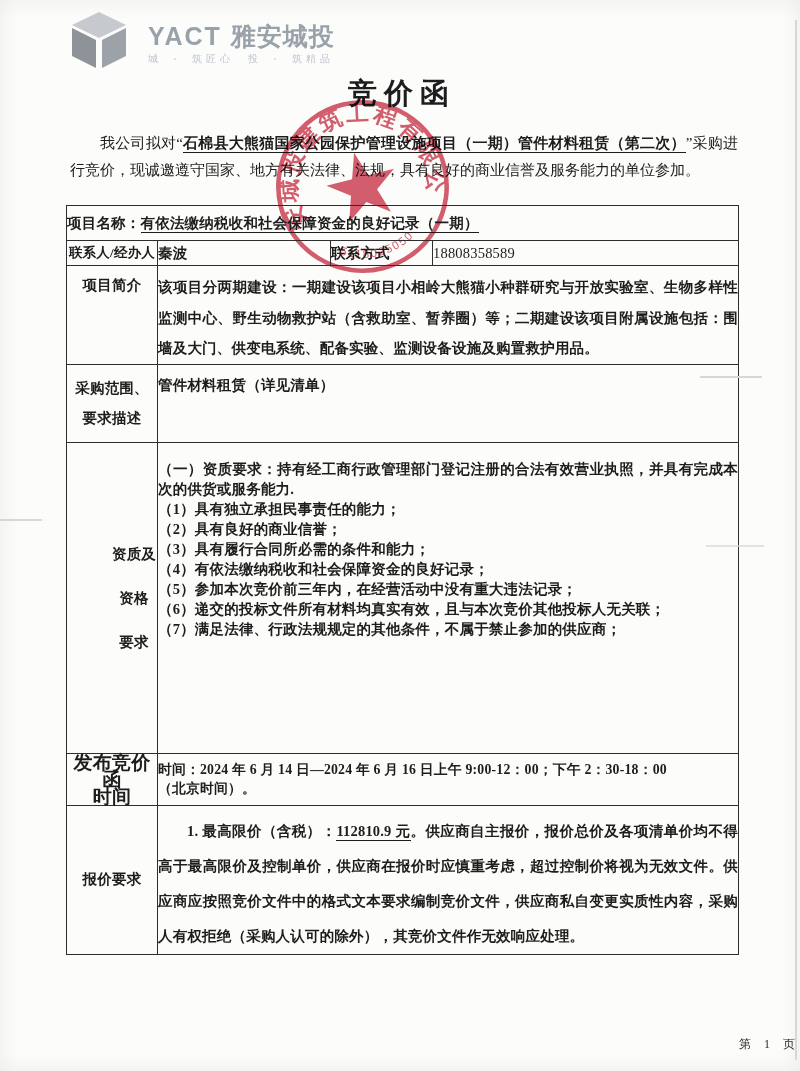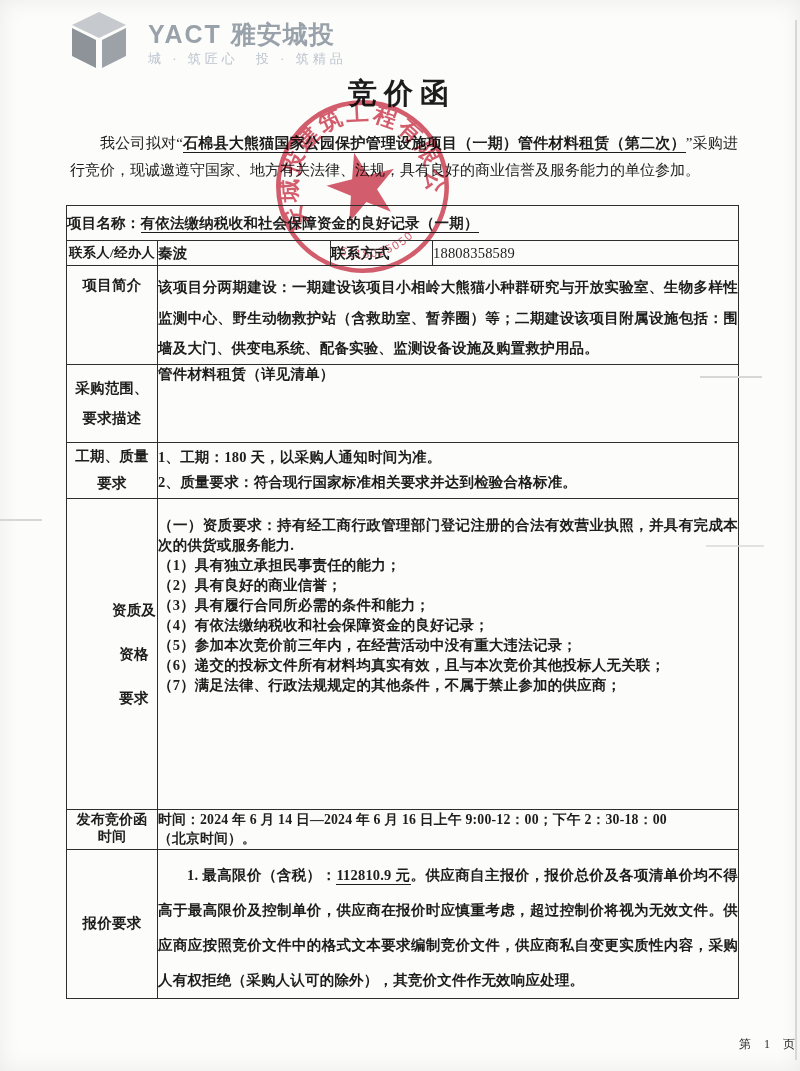--- a/index.html
+++ b/index.html
@@ -9,21 +9,21 @@
     font-family:"Liberation Serif","DejaVu Serif",serif;
     color:#1d1d1d;
   }
   .paper{position:absolute;inset:0;background:#fcfcfa;box-shadow:inset 0 0 22px rgba(0,0,0,.07);}
   
   .logo{position:absolute;left:68px;top:8px;display:flex;align-items:center;}
   .logo svg{display:block;}
   .logo-text{margin-left:18px;padding-top:10px;}
   .brand{font-family:"Liberation Sans","DejaVu Sans",sans-serif;color:#99a1aa;font-size:25px;font-weight:700;letter-spacing:2px;line-height:1;}
   .brand .cn{font-weight:600;letter-spacing:1px;}
-  .tagline{font-family:Liberation Serif, serif;color:#bcc4cf;font-size:13px;letter-spacing:4px;margin-top:3px;}
+  .tagline{font-family:Liberation Mono, monospace;color:#bcc4cf;font-size:10px;letter-spacing:4px;margin-top:3px;}
   
   .doc-title{position:absolute;top:74px;left:66px;width:672px;text-align:center;
     font-size:29px;font-weight:700;letter-spacing:7px;}
   .intro{position:absolute;top:115px;left:70px;width:668px;
     font-size:15px;line-height:26.5px;text-align:justify;text-indent:2em;font-weight:500;}
   .u{border-bottom:1.6px solid #1d1d1d;padding-bottom:1px;font-weight:700;}
   
   .stamp{position:absolute;left:271px;top:95px;width:183px;height:183px;
     transform:rotate(-14deg);mix-blend-mode:multiply;opacity:.9;color:#d14c5e;pointer-events:none;}
   
@@ -31,26 +31,26 @@
   table.main td{border:1.6px solid #2e2e2e;padding:0;vertical-align:middle;font-size:14.5px;letter-spacing:.2px;}
   td.lab{text-align:center;font-weight:700;white-space:pre-line;}
   td.cnt{padding:2px 12px 2px 14px;font-weight:600;}
   .r1{height:35px}.r2{height:32px}.r3{height:25px}.r4{height:92px}.r5{height:78px}
   .r6{height:56px}.r7{height:311px}.r8{height:40px}.r9{height:138px}
   .inline-lab{font-weight:700;text-align:right;}
   .r4 td.cnt,.r5 td.cnt,.r7 td.cnt,.r9 td.cnt{vertical-align:top;}
   .r4 td.lab{vertical-align:top;padding-top:10px;}
   .r4 td.cnt{line-height:30.5px;text-align:justify;padding-top:6px;}
   .r5 td.lab{line-height:30px;}
-  .r5 td.cnt{}
+  .r5 td.cnt{padding-top:11px;}
   .r6 td.lab{line-height:27px;}
   .r6 td.cnt{line-height:25px;white-space:pre-line;}
   .r7 td.lab{line-height:44px;padding-left:44px;}
   .r7 td.cnt{line-height:20px;white-space:pre-line;padding-top:16px;text-align:justify;}
-  .r8 td.lab{line-height:17px;font-size:14px;font-family:Liberation Mono, monospace;}
+  .r8 td.lab{line-height:17px;font-size:19px;}
   .r8 td.cnt{line-height:19.5px;white-space:pre-line;font-size:13.8px;}
   .r9 td.cnt p{margin:0;padding-top:8px;line-height:35px;text-indent:2em;text-align:justify;}
   
   .footer{position:absolute;top:1036px;left:0;width:100%;text-align:right;
     font-size:12px;letter-spacing:5px;color:#2a2a2a;}
   
   .art{position:absolute;background:#d7d7d5;pointer-events:none;}
   .art.v{width:2px;}
   .art.h{height:1.5px;}
 </style>
@@ -114,26 +114,20 @@
   </tr>
   <tr class="r4">
     <td class="lab">项目简介</td>
     <td class="cnt" colspan="3">该项目分两期建设：一期建设该项目小相岭大熊猫小种群研究与开放实验室、生物多样性监测中心、野生动物救护站（含救助室、暂养圈）等；二期建设该项目附属设施包括：围墙及大门、供变电系统、配备实验、监测设备设施及购置救护用品。</td>
   </tr>
   <tr class="r5">
     <td class="lab">采购范围、
 要求描述</td>
     <td class="cnt" colspan="3">管件材料租赁（详见清单）</td>
   </tr>
-  <tr class="r6">
-    <td class="lab">工期、质量
-要求</td>
-    <td class="cnt" colspan="3">1、工期：180 天，以采购人通知时间为准。
-2、质量要求：符合现行国家标准相关要求并达到检验合格标准。</td>
-  </tr>
   <tr class="r7">
     <td class="lab">资质及资格
 要求</td>
     <td class="cnt" colspan="3">（一）资质要求：持有经工商行政管理部门登记注册的合法有效营业执照，并具有完成本次的供货或服务能力.
 （1）具有独立承担民事责任的能力；
 （2）具有良好的商业信誉；
 （3）具有履行合同所必需的条件和能力；
 （4）有依法缴纳税收和社会保障资金的良好记录；
 （5）参加本次竞价前三年内，在经营活动中没有重大违法记录；
 （6）递交的投标文件所有材料均真实有效，且与本次竞价其他投标人无关联；

